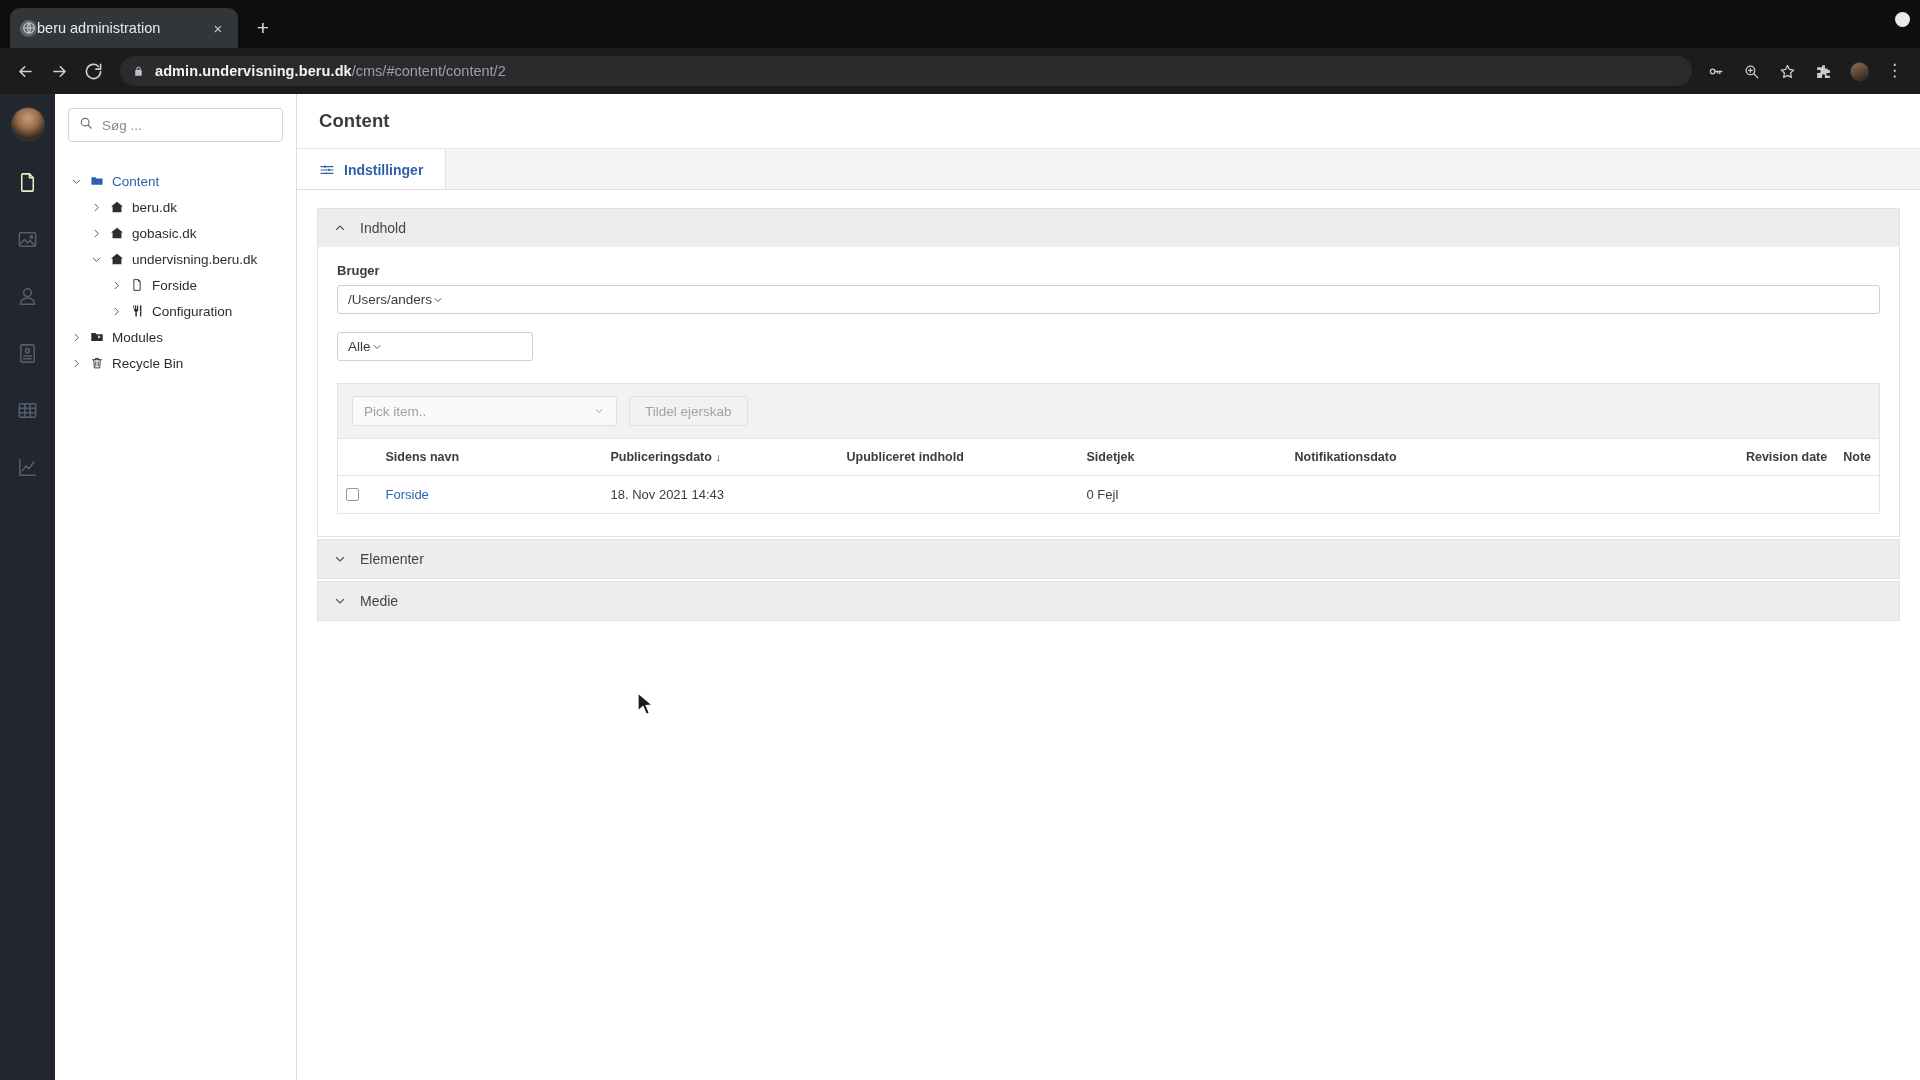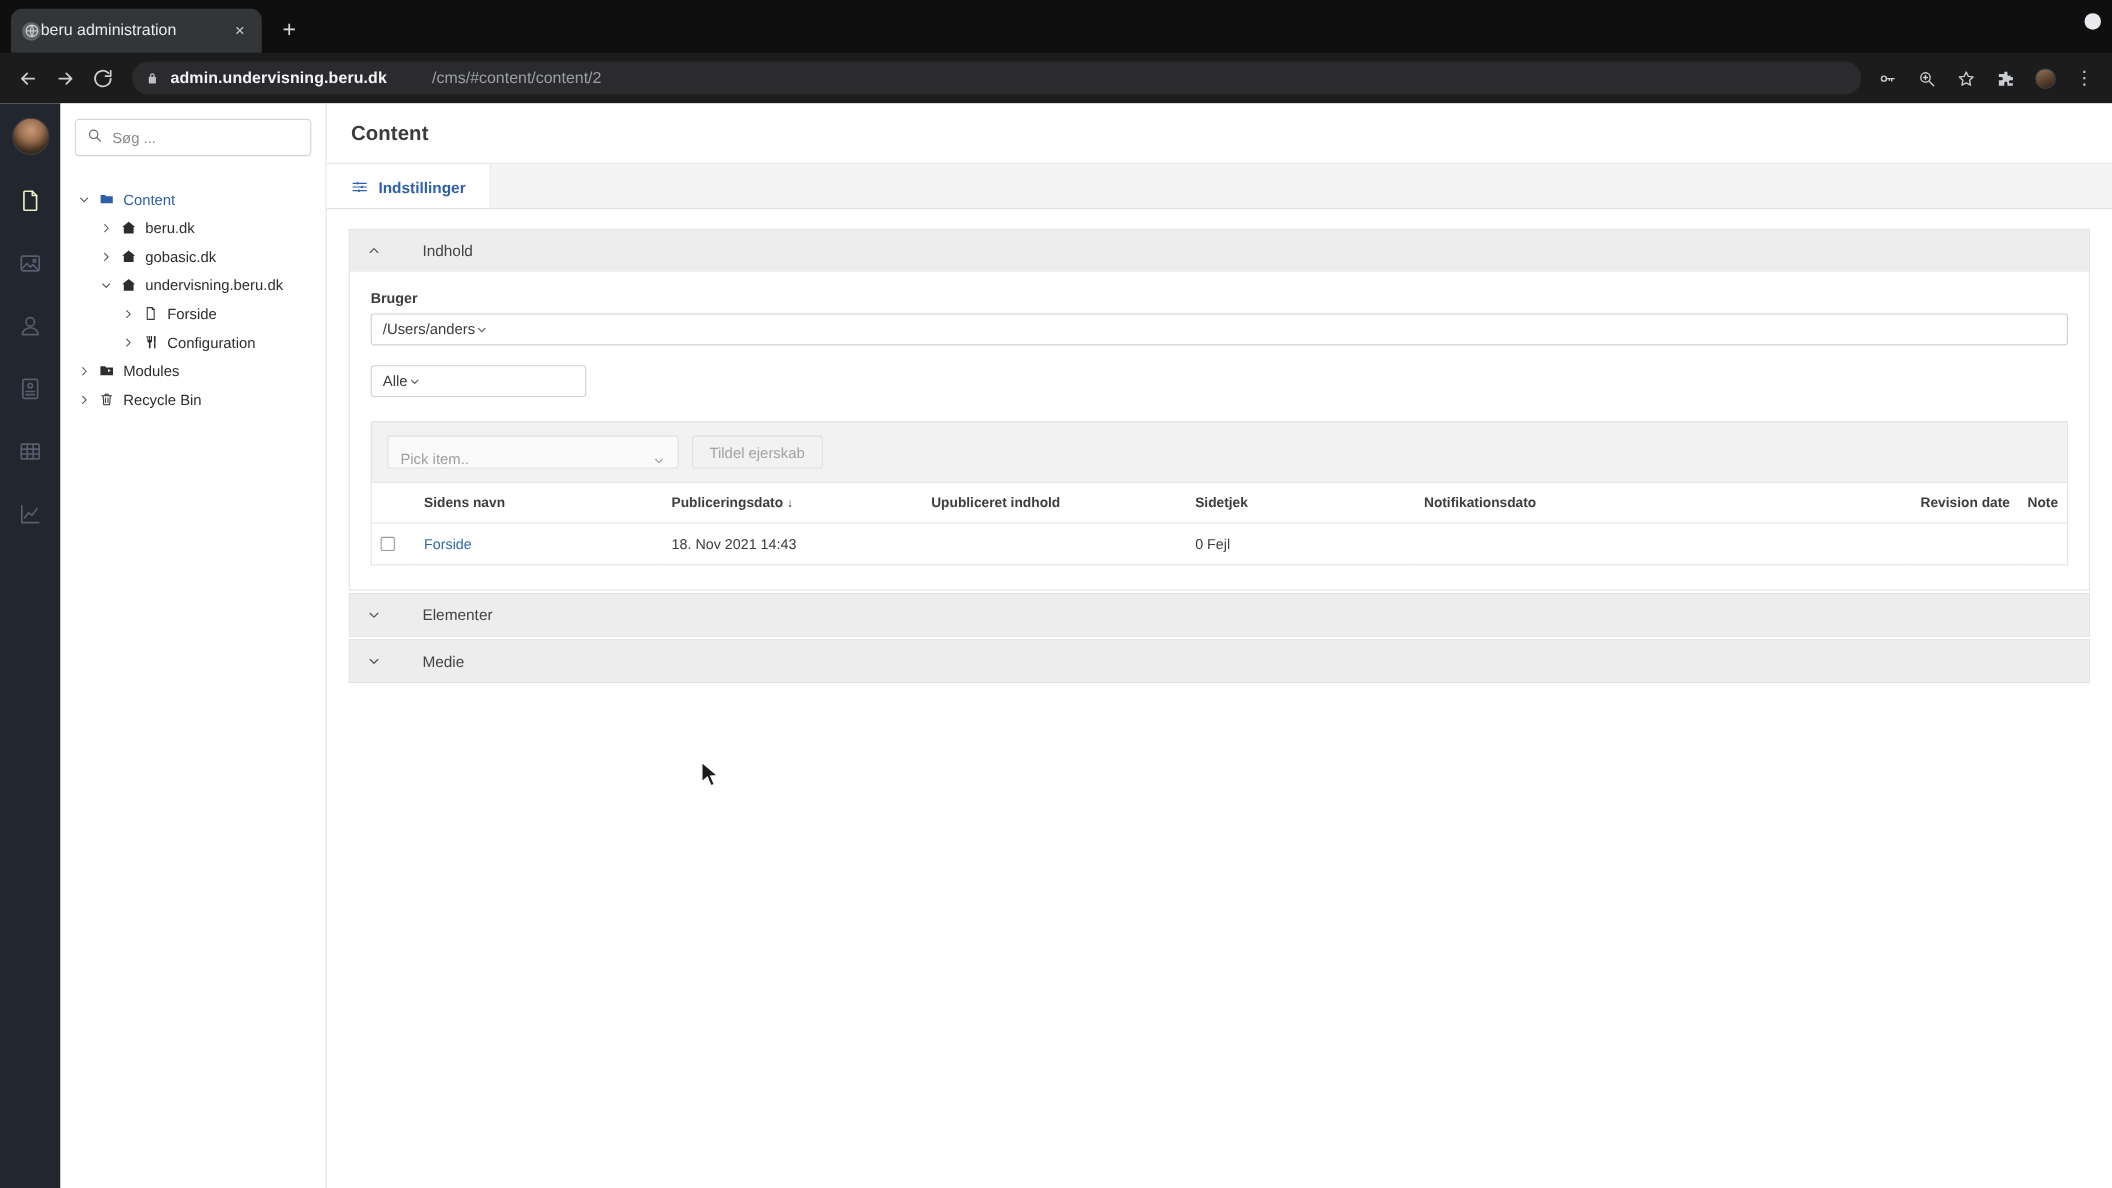--- a/index.html
+++ b/index.html
@@ -57,21 +57,21 @@
   }
   .nav-btn svg { width: 19px; height: 19px; fill: none; stroke: #cdd1d5; stroke-width: 2; stroke-linecap: round; stroke-linejoin: round; }
   .omnibox {
     flex: 1 1 auto; height: 30px; margin: 0 8px;
     background: #2b2b2d; border-radius: 16px;
     display: flex; align-items: center; padding: 0 12px; gap: 10px;
     color: #e8eaed; font-size: 14.5px; min-width: 0;
   }
   .lock-icon svg { width: 13px; height: 13px; display: block; }
   .url-strong { color: #f1f3f4; font-weight: bold; letter-spacing: .1px; }
-  .url-dim { color: #9aa0a6; margin-left: 41px; }
+  .url-dim { color: #9aa0a6; }
   .tb-icons { display: flex; align-items: center; gap: 14px; padding-right: 4px; }
   .tb-icon { width: 22px; height: 22px; display: flex; align-items: center; justify-content: center; cursor: pointer; }
   .tb-icon svg { width: 17px; height: 17px; fill: none; stroke: #c9ccd0; stroke-width: 1.8; stroke-linecap: round; stroke-linejoin: round; }
   .profile-pic {
     width: 19px; height: 19px; border-radius: 50%;
     background: linear-gradient(155deg,#8a6b52 10%,#5c4232 55%,#2b2018 100%);
     border: 1px solid #3c3c3c;
   }
   .kebab { color: #c9ccd0; font-size: 17px; letter-spacing: .5px; line-height: .7; }
 
@@ -153,42 +153,42 @@
   .tabbar-rest { flex: 1 1 auto; background: #f4f4f4; }
 
   .content-scroll { flex: 1 1 auto; overflow: hidden; padding: 18px 20px 0 20px; }
   .panel { border: 1px solid #e2e2e2; margin-bottom: 2px; background: #fff; }
   .panel-head {
     height: 38px; background: #ededed; display: flex; align-items: center;
     gap: 14px; padding: 0 16px; cursor: pointer;
   }
   .panel-head .chev { color: #555; font-size: 12px; display: flex; align-items: center; }
   .panel-head .chev svg { width: 12px; height: 12px; fill: none; stroke: #555; stroke-width: 2.2; stroke-linecap: round; stroke-linejoin: round; }
-  .panel-title { font-size: 14px; color: #444; margin-left: 24px; }
+  .panel-title { font-size: 14px; color: #444; }
   .panel-body { padding: 16px 19px 22px 19px; }
 
   .field-label { font-size: 13px; font-weight: bold; color: #3d3d3d; margin-bottom: 7px; }
   .select {
     height: 29px; border: 1px solid #cfcfcf; border-radius: 3px; background: #fff;
     display: flex; align-items: center; justify-content: flex-start;
     padding: 0 10px; font-size: 13.5px; color: #3b3b3b; cursor: pointer;
   }
   .select .sc svg { width: 12px; height: 12px; fill: none; stroke: #555; stroke-width: 2; stroke-linecap: round; stroke-linejoin: round; display:block; }
   .select.full { width: 100%; }
   .select.small { width: 196px; }
   .gap { height: 18px; }
 
   .assign-bar {
     border: 1px solid #e4e4e4; background: #f2f2f2;
     padding: 12px 14px; display: flex; align-items: center; gap: 12px;
     margin-top: 22px;
   }
   .pick {
     width: 265px; height: 30px; background: #fafafa; border: 1px solid #e0e0e0; border-radius: 3px;
-    display: flex; align-items: flex-end; justify-content: space-between;
+    display: flex; align-items: center; justify-content: space-between;
     padding: 0 11px; font-size: 13.5px; color: #9e9e9e; cursor: pointer;
   }
   .pick svg { width: 12px; height: 12px; fill: none; stroke: #9e9e9e; stroke-width: 2; stroke-linecap: round; stroke-linejoin: round; display:block; }
   .assign-btn {
     height: 30px; padding: 0 15px; background: #f2f2f2; border: 1px solid #e0e0e0;
     border-radius: 3px; font-size: 13.5px; color: #a3a3a3; font-family: inherit;
     display: flex; align-items: center; cursor: default;
   }
 
   table.grid { width: 100%; border-collapse: collapse; border: 1px solid #e4e4e4; border-top: 0; background: #fff; }

